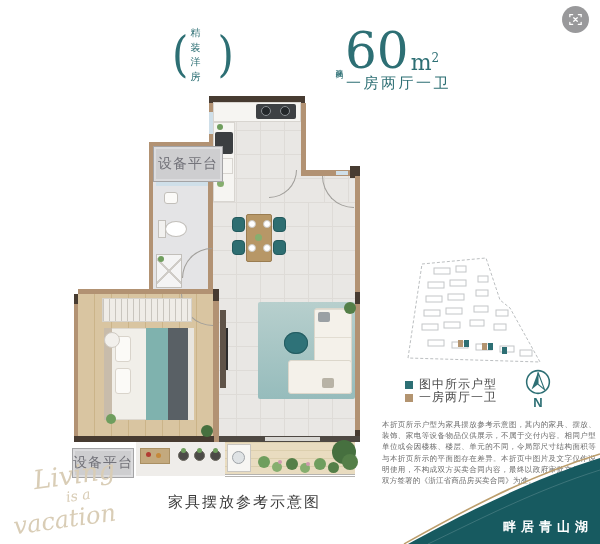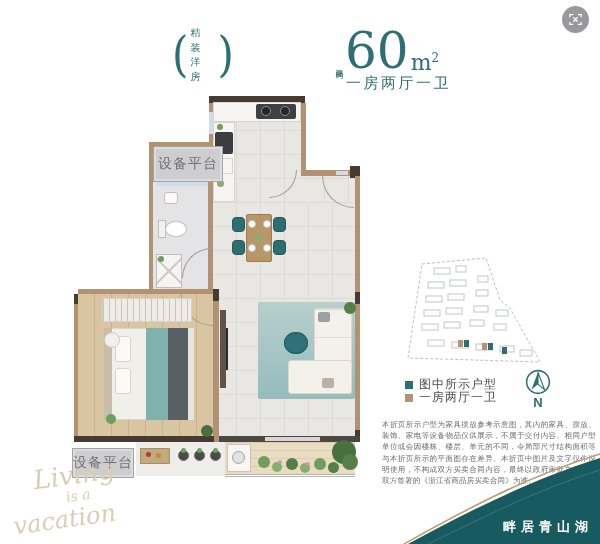--- a/index.html
+++ b/index.html
@@ -262,20 +262,21 @@
   <div class="abs compass-n" style="left:524px;top:395px;width:28px;">N</div>
 
   <div class="abs disclaimer">本折页所示户型为家具摆放参考示意图，其内的家具、摆放、装饰、家电等设备物品仅供展示，不属于交付内容。相同户型单位或会因楼栋、楼层、单元的不同，令局部尺寸结构面积等与本折页所示的平面图存在差异。本折页中图片及文字仅作说明使用，不构成双方买卖合同内容，最终以政府审批文件以及双方签署的《浙江省商品房买卖合同》为准。</div>
 
   <div class="abs watermark">
     <div class="wm1">Living</div>
     <div class="wm2">is a</div>
     <div class="wm3">vacation</div>
   </div>
 
+  <div class="abs caption">家具摆放参考示意图</div>
 
   <svg class="abs" style="left:300px;top:420px;" width="300" height="124" viewBox="0 0 300 124" preserveAspectRatio="none">
     <path d="M300,124 L108,124 C158,97 224,62 300,38 Z" fill="#175A60"></path>
     <path d="M104,124 C156,95 222,58 300,34" fill="none" stroke="#BC9E6C" stroke-width="1.6"></path>
     <path d="M128,124 C176,101 236,70 300,50" fill="none" stroke="rgba(255,255,255,0.16)" stroke-width="1"></path>
   </svg>
   <div class="abs slogan" style="left:423px;top:518px;width:170px;">畔居青山湖</div>
 
 </div>
 

